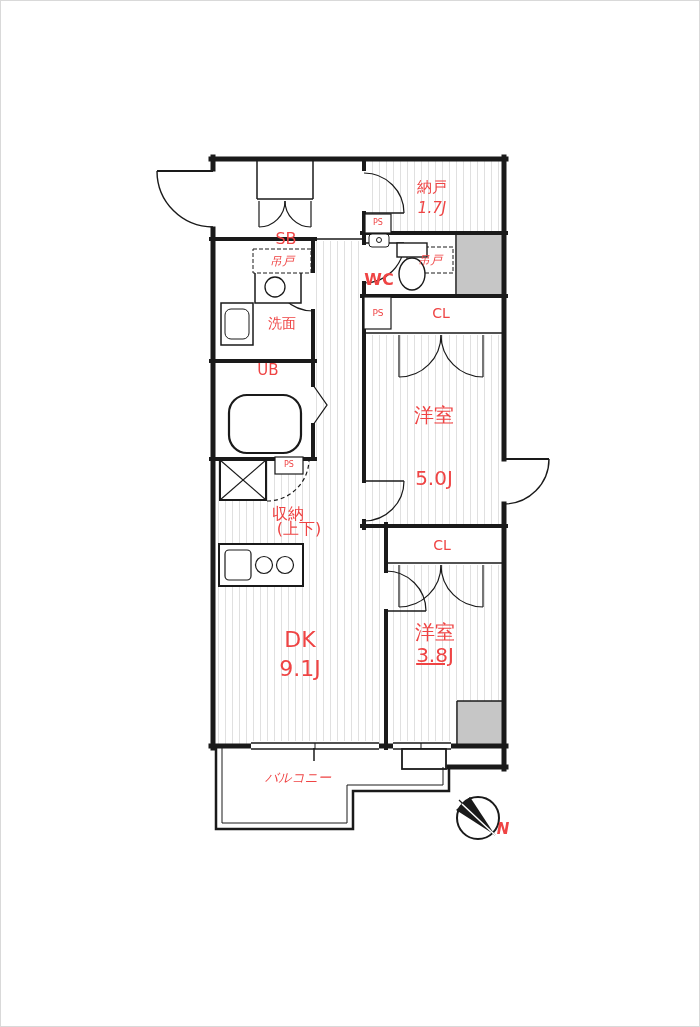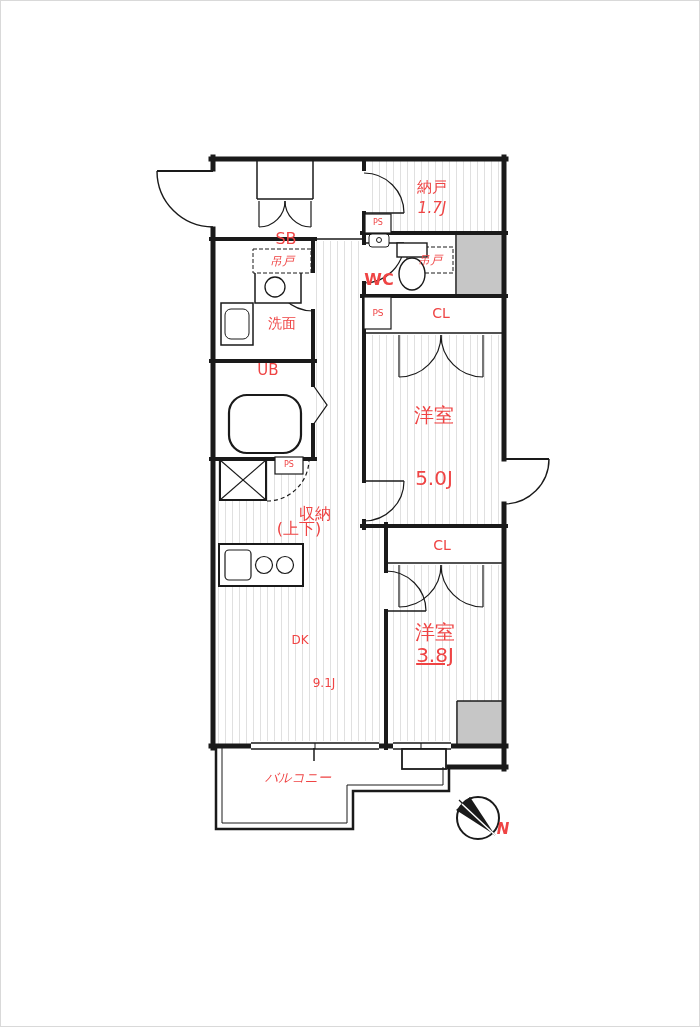--- a/index.html
+++ b/index.html
@@ -24,21 +24,21 @@
   .title-label{
     position:absolute;
     left:30px;top:50px;
     font-size:12.5px;
     color:#222;
     letter-spacing:0.5px;
     white-space:nowrap;
   }
   .fs8{font-size:8px;} .fs9{font-size:9px;} .fs10{font-size:12px;font-style:italic;}
   .fs11{font-size:16px;} .fs13{font-size:13px;font-style:italic;} .fs14{font-size:14px;}
-  .fs15{font-size:15px;} .fs16{font-size:20px;} .fs17{font-size:12px;}
+  .fs15{font-size:15px;} .fs16{font-size:20px;} .fs17{font-size:22px;}
   .north-label{font-size:15px;font-weight:bold;font-style:italic;}
 </style>
 </head>
 <body>
 
 <div id="page">
 
 
   <svg id="plan-svg" width="700" height="1027" viewBox="0 0 700 1027">
     <defs>
@@ -236,23 +236,23 @@
   <div class="label fs10" style="left:429px;top:259px;">吊戸</div>
   <div class="label fs11" style="left:378px;top:279px;font-weight:bold;">WC</div>
   <div class="label fs14" style="left:281px;top:322px;text-align:center;">洗面</div>
   <div class="label fs8" style="left:377px;top:222px;">PS</div>
   <div class="label fs9" style="left:377px;top:312px;">PS</div>
   <div class="label fs15" style="left:267px;top:369px;">UB</div>
   <div class="label fs14" style="left:440px;top:312px;">CL</div>
   <div class="label fs16" style="left:433px;top:414px;">洋室</div>
   <div class="label fs16" style="left:433px;top:437px;margin-top:40px;">5.0J</div>
   <div class="label fs8" style="left:288px;top:464px;">PS</div>
-  <div class="label fs11" style="left:287px;top:513px;margin-left:27px;">収納</div>
+  <div class="label fs11" style="left:287px;top:513px;">収納</div>
   <div class="label fs11" style="left:298px;top:528px;">(上下)</div>
   <div class="label fs14" style="left:441px;top:544px;">CL</div>
   <div class="label fs16" style="left:434px;top:631px;">洋室</div>
   <div class="label fs16" style="left:434px;top:654px;text-decoration:underline;">3.8J</div>
   <div class="label fs17" style="left:299px;top:639px;">DK</div>
-  <div class="label fs17" style="left:299px;top:682px;margin-left:24px;">9.1J</div>
+  <div class="label fs17" style="left:299px;top:668px;">9.1J</div>
   <div class="label fs13" style="left:297px;top:776px;">バルコニー</div>
   <div class="label north-label" style="left:502px;top:828px;">N</div>
 
 </div>
 
 </body></html>

